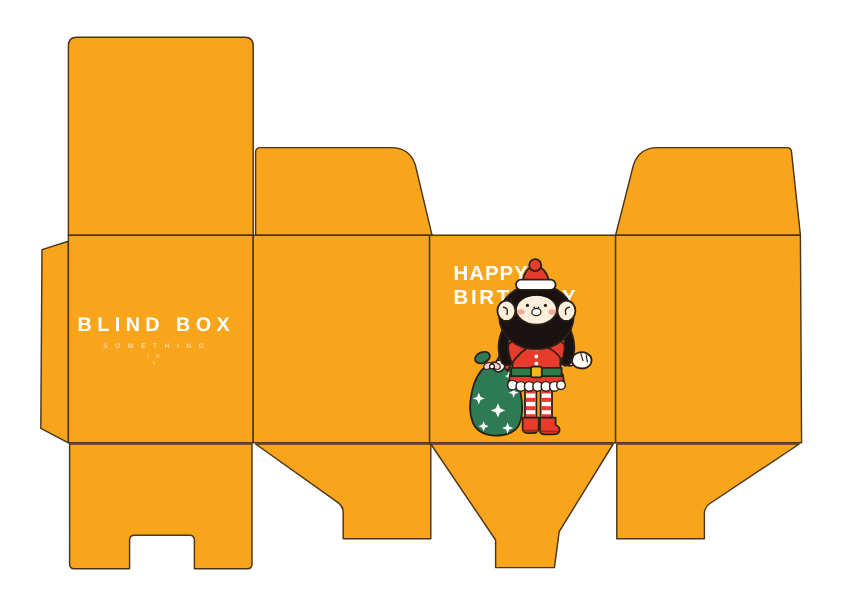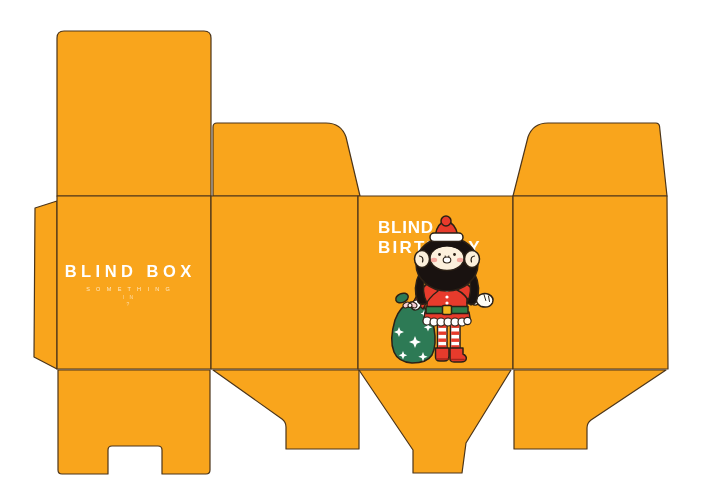--- a/index.html
+++ b/index.html
@@ -49,21 +49,21 @@
   </svg>
 
   <div class="front-text">
     <div class="front-title">BLIND BOX</div>
     <div class="front-tag1">S O M E T H I N G</div>
     <div class="front-tag2">I N</div>
     <div class="front-tag3">?</div>
   </div>
 
   <div class="greeting">
-    <div class="greet-line1">BLIND</div>
+    <div class="greet-line1">HAPPY</div>
     <div class="greet-line2">BIRTHDAY</div>
   </div>
 
   <svg class="layer char-svg" viewBox="0 0 707 500" stroke="var(--char-outline,#2B2016)" stroke-width="1.5" stroke-linejoin="round" stroke-linecap="round">
 
     <g>
       <rect x="437.5" y="322" width="9.5" height="27" fill="#FFFFFF"></rect>
       <g fill="var(--santa-red,#E73B2C)" stroke="none">
         <rect x="438.2" y="324.5" width="8.1" height="3.4"></rect>
         <rect x="438.2" y="331.5" width="8.1" height="3.4"></rect>

